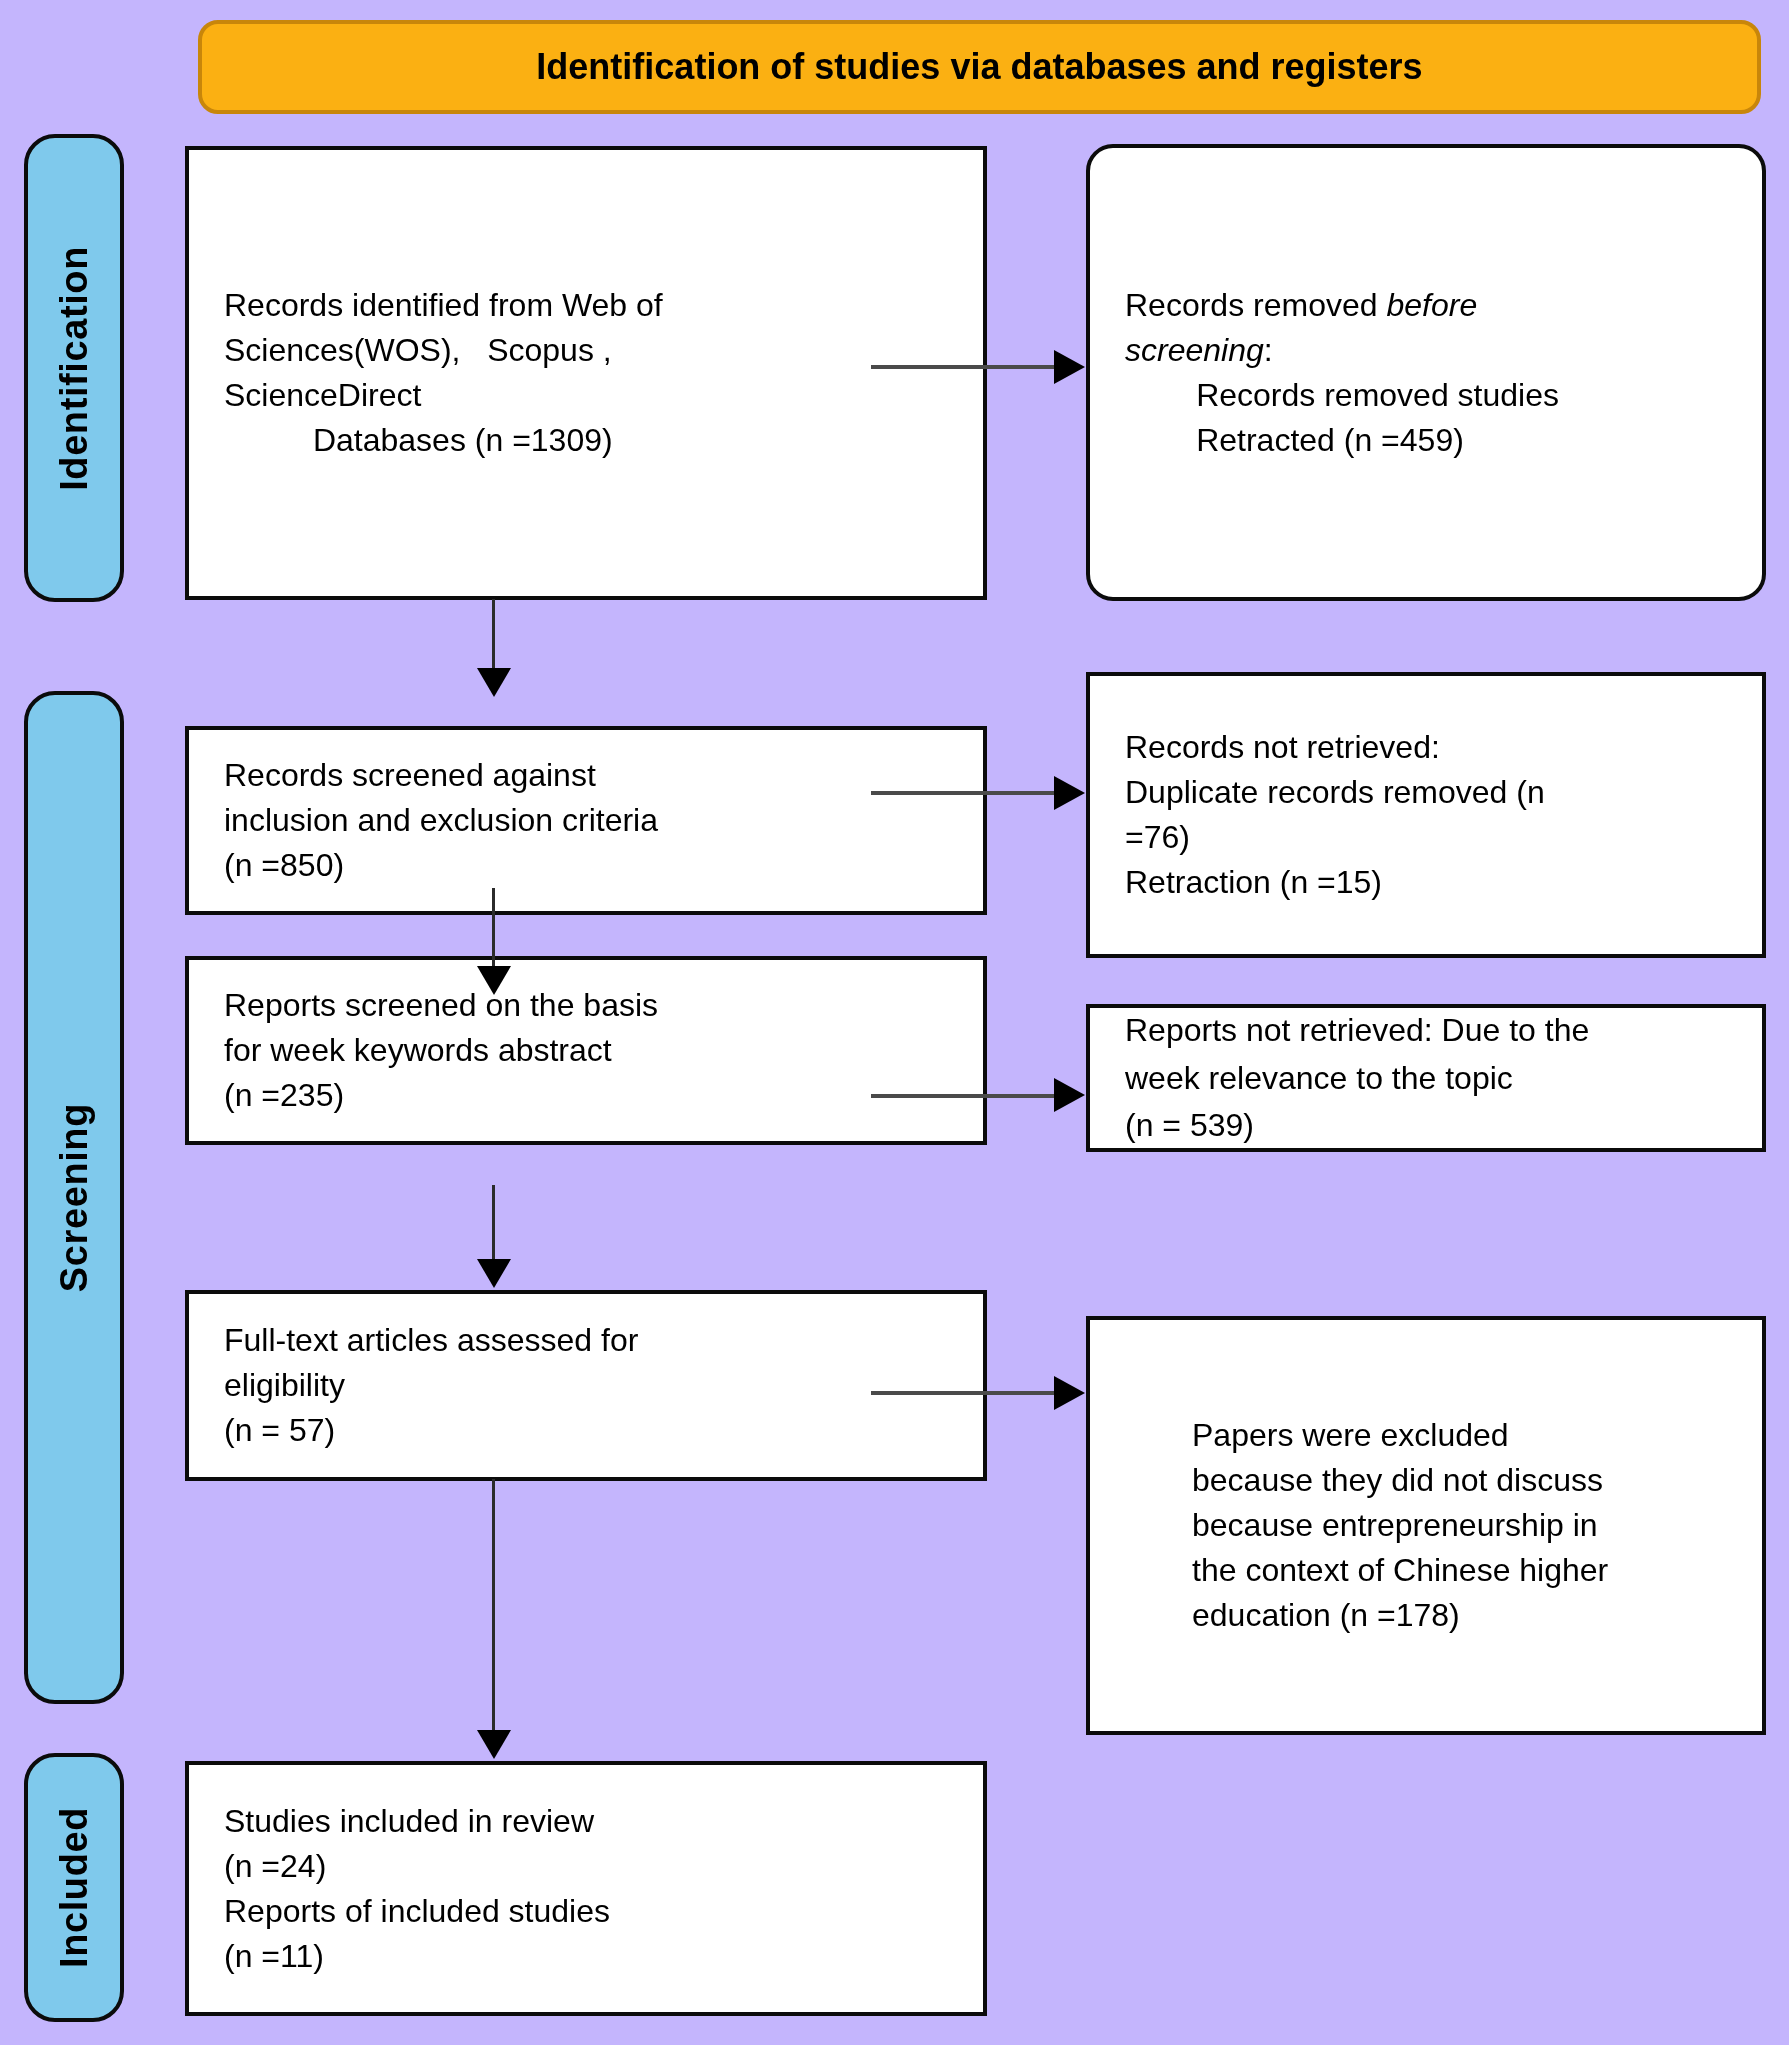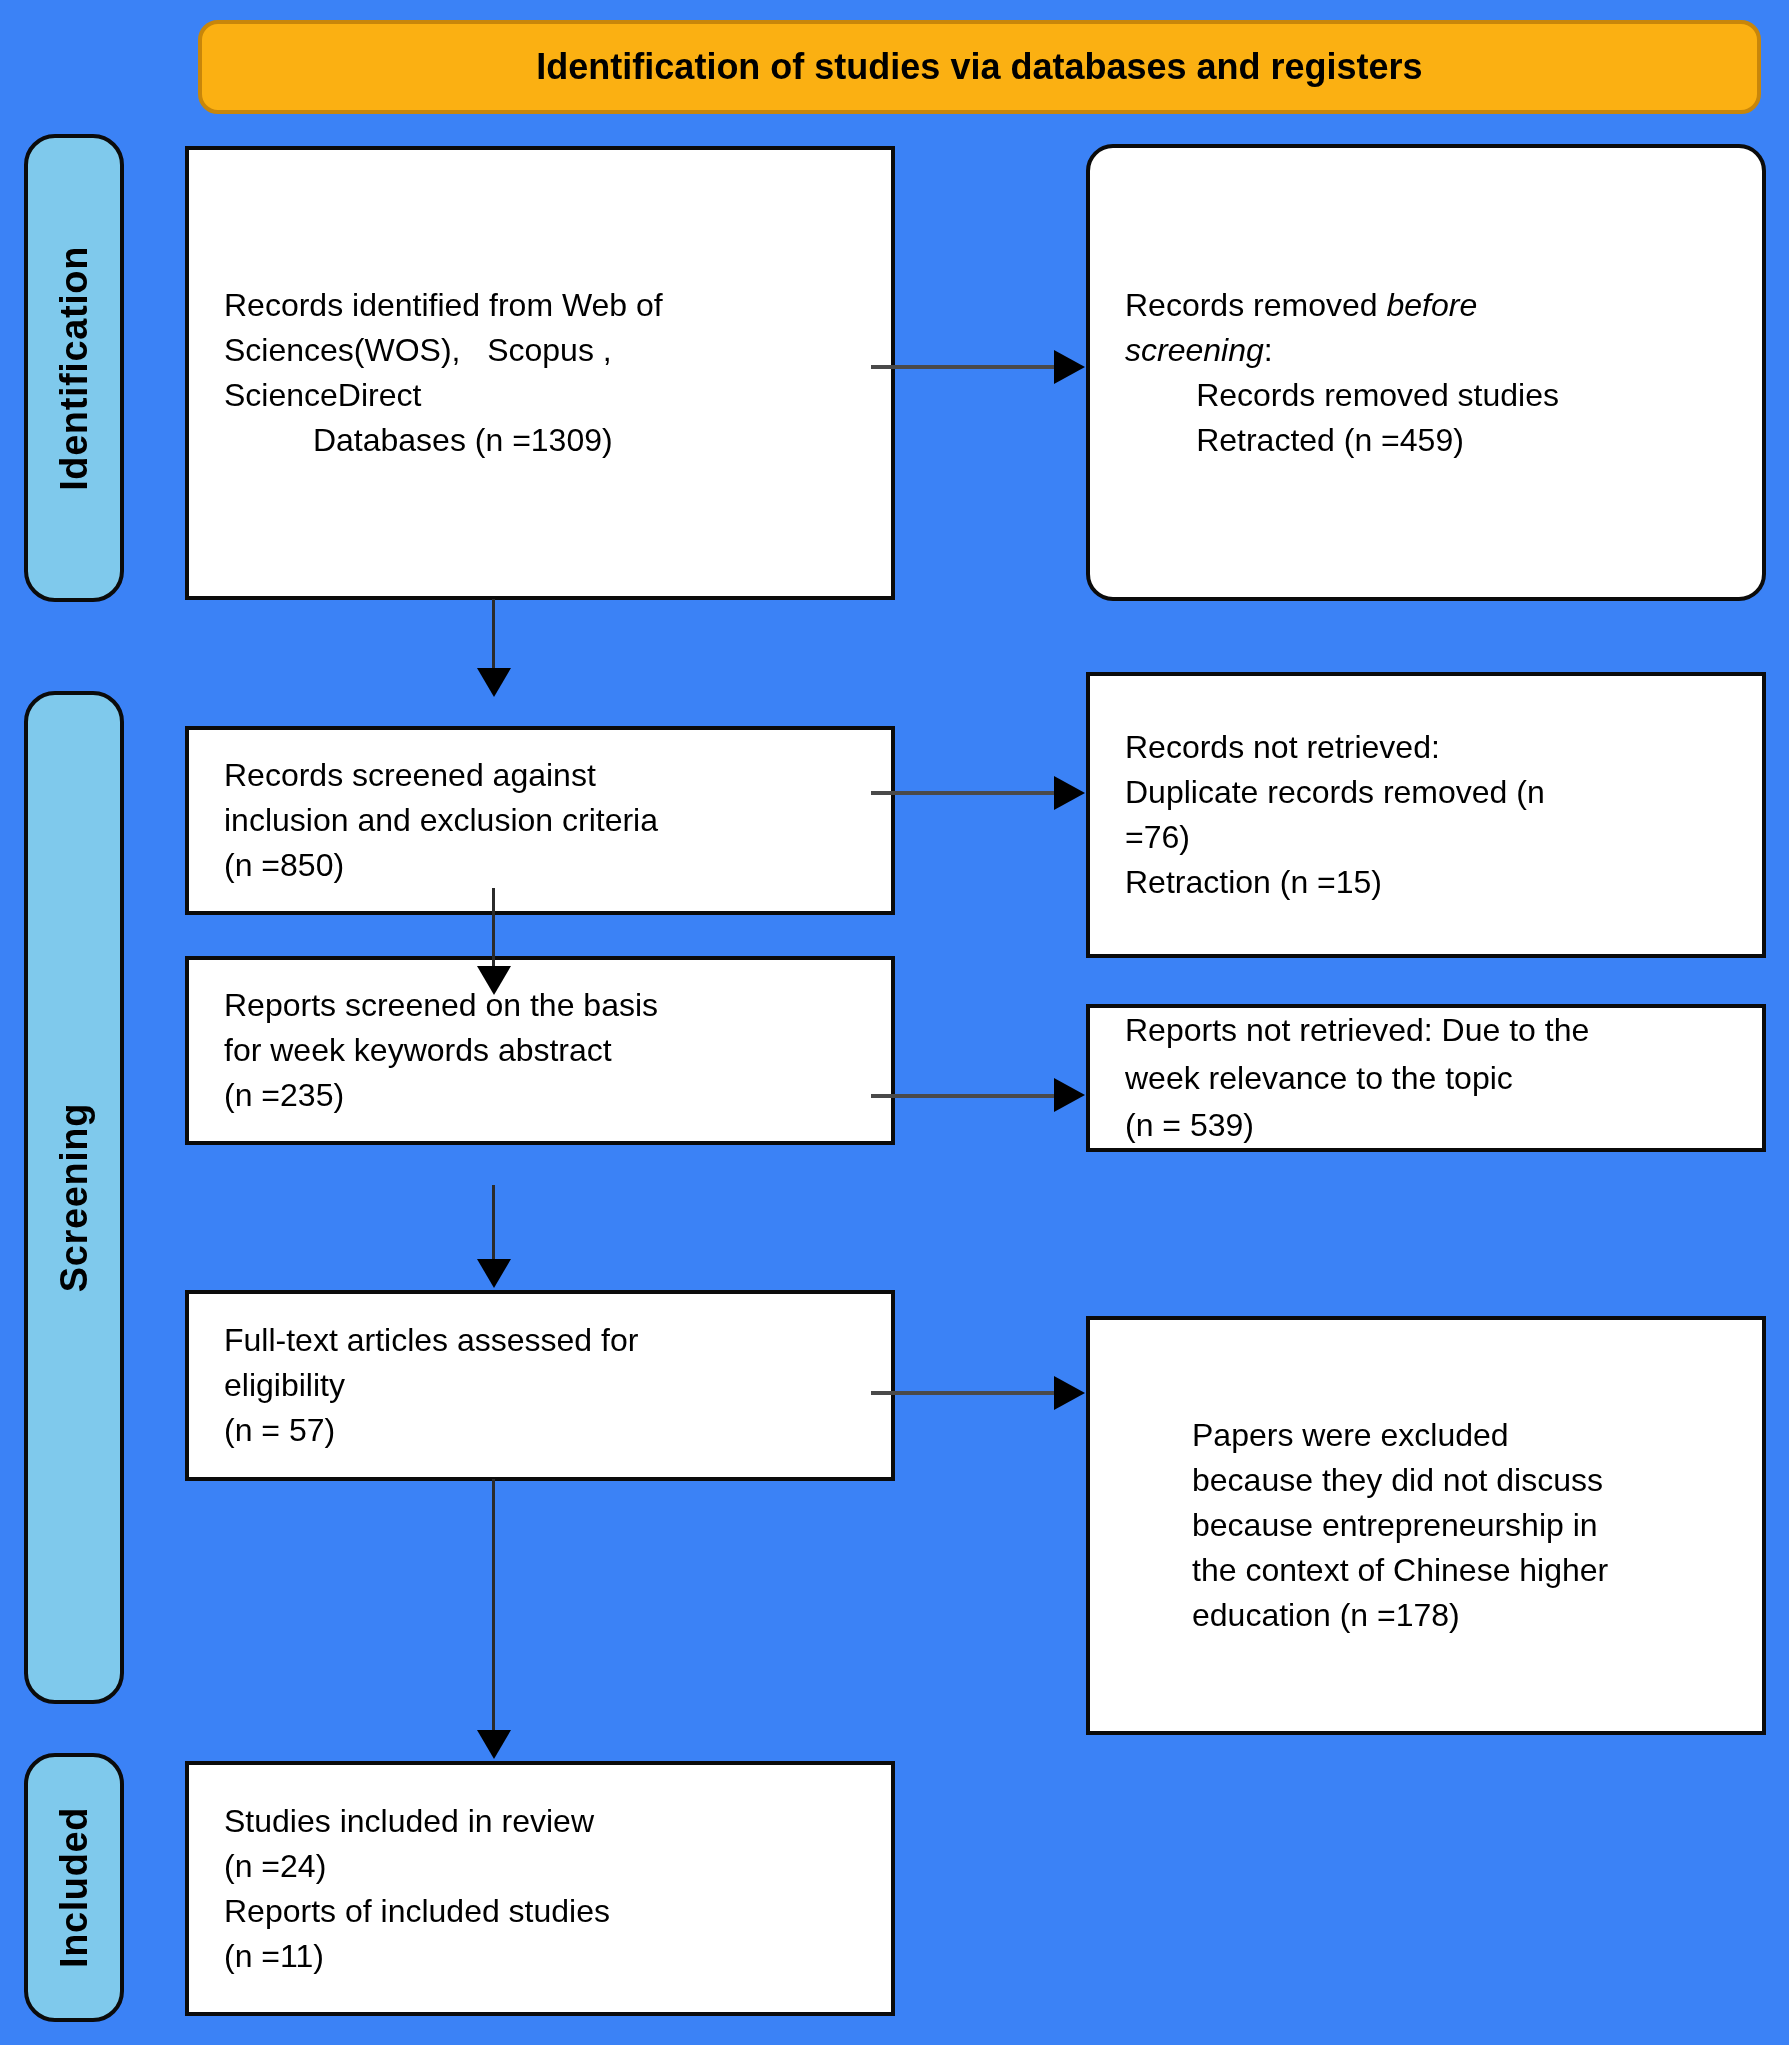--- a/index.html
+++ b/index.html
@@ -2,21 +2,21 @@
 <html style="font-size:9.5px"><head>
 <meta charset="utf-8">
 <style>
   * { margin:0; padding:0; box-sizing:border-box; }
   html,body { background:#ffffff; }
   body {
     width:1790px; height:2046px;
     font-family:"Liberation Sans", sans-serif;
     color:#000;
   }
-  .canvas { position:relative; width:1790px; height:2046px; background:#3b82f6; overflow:hidden; }
+  .canvas { position:relative; width:1790px; height:2046px; background:#c4b5fd; overflow:hidden; }
 
   
   .banner {
     position:absolute; left:198px; top:19.7px; width:1563px; height:94px;
     background:#FBB012; border:4.2px solid #C8860A; border-radius:20px;
     display:flex; align-items:center; justify-content:center;
   }
   .banner span { font-weight:bold; font-size:36px; }
 
   
@@ -34,21 +34,21 @@
   #stage-included       { top:1753px; height:269px;  }
 
   
   .box {
     position:absolute; background:#ffffff; border:4.8px solid #0b0b0b;
     display:flex; flex-direction:column; justify-content:center;
     padding-left:35px; padding-right:10.7px;
     font-size:32px; line-height:45px;
   }
   .line { white-space:pre-wrap; }
-  .bl { left:185px;  width:710px; }
+  .bl { left:185px;  width:802px; }
   .br { left:1086px; width:680px; }
   #box-l0 { top:146px;  height:454px; }
   #box-l1 { top:699px; height:189px;margin-top:27px; }
   #box-l2 { top:956px; height:189px; }
   #box-l3 { top:1290px; height:191px; }
   #box-l4 { top:1761px; height:255px; }
   #box-r0 { top:144px;  height:457px;border-radius:27px; }
   #box-r1 { top:672px; height:286px; }
   #box-r2 { top:1004px; height:148px;justify-content:space-between; }
   #box-r3 { top:1291px; height:419px; padding-left:102px;margin-top:25px; }

